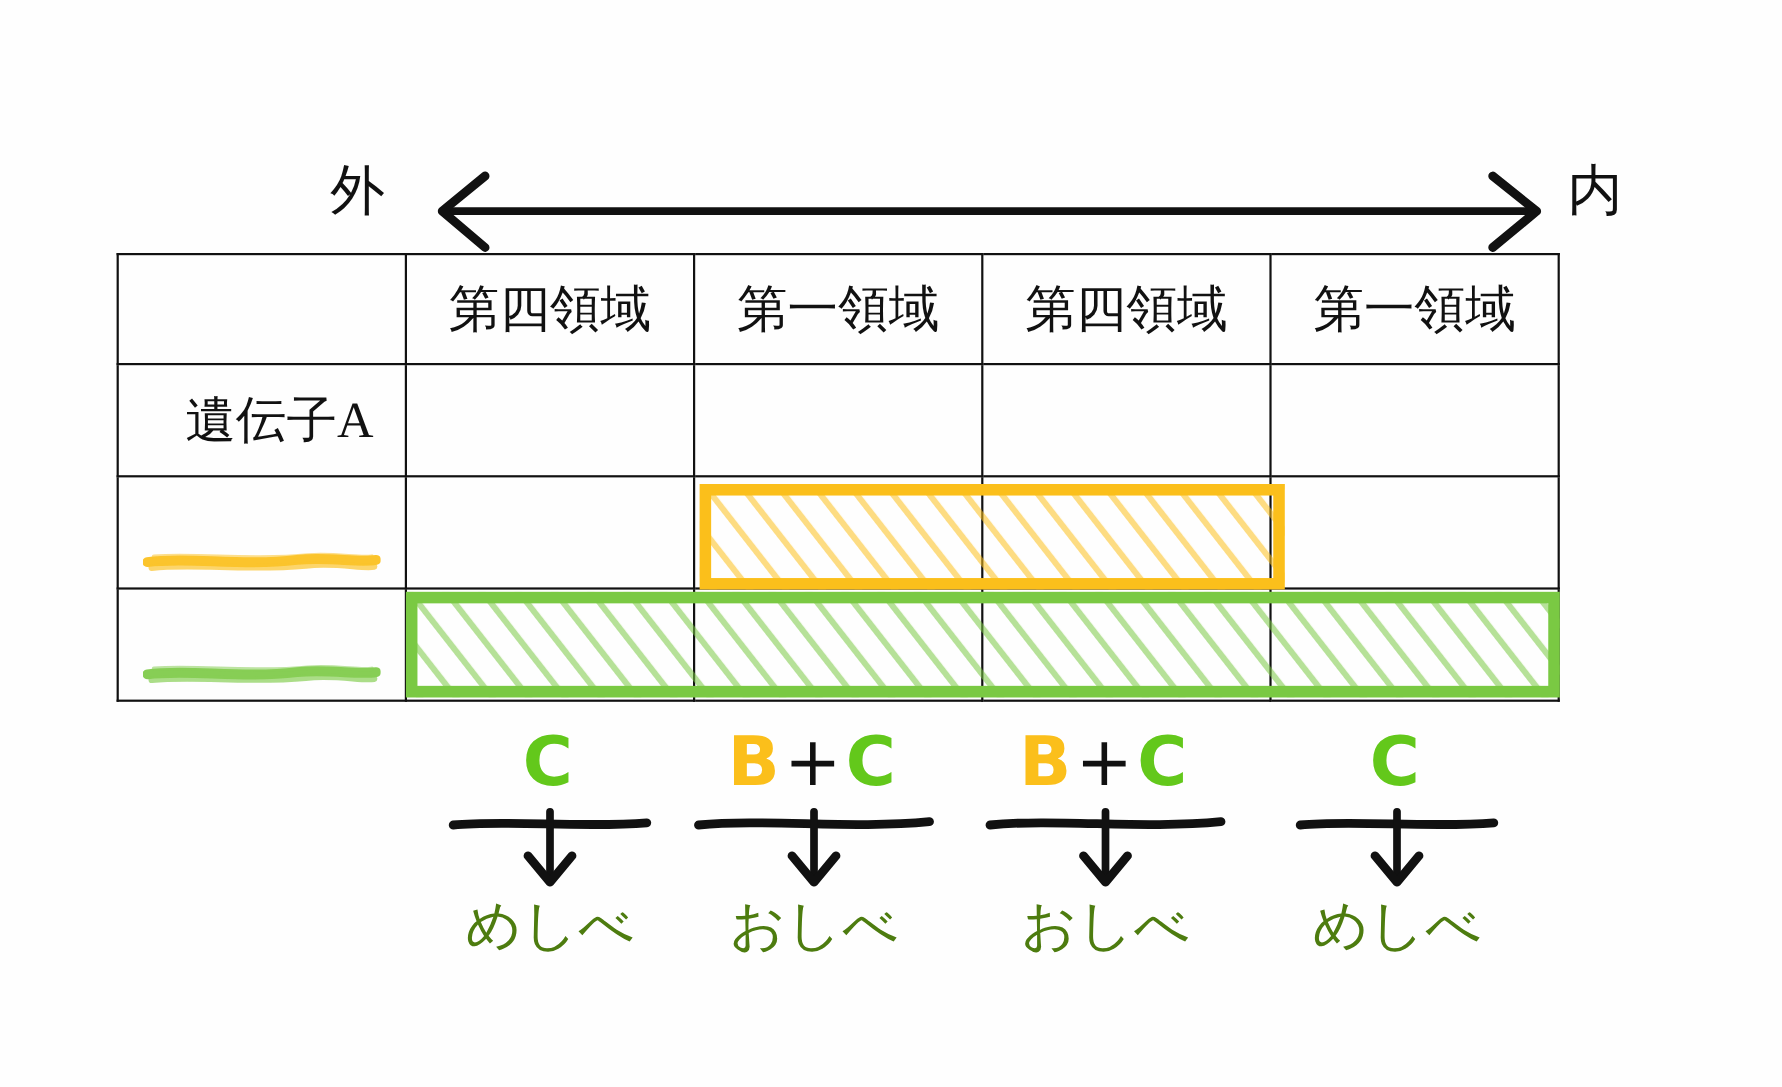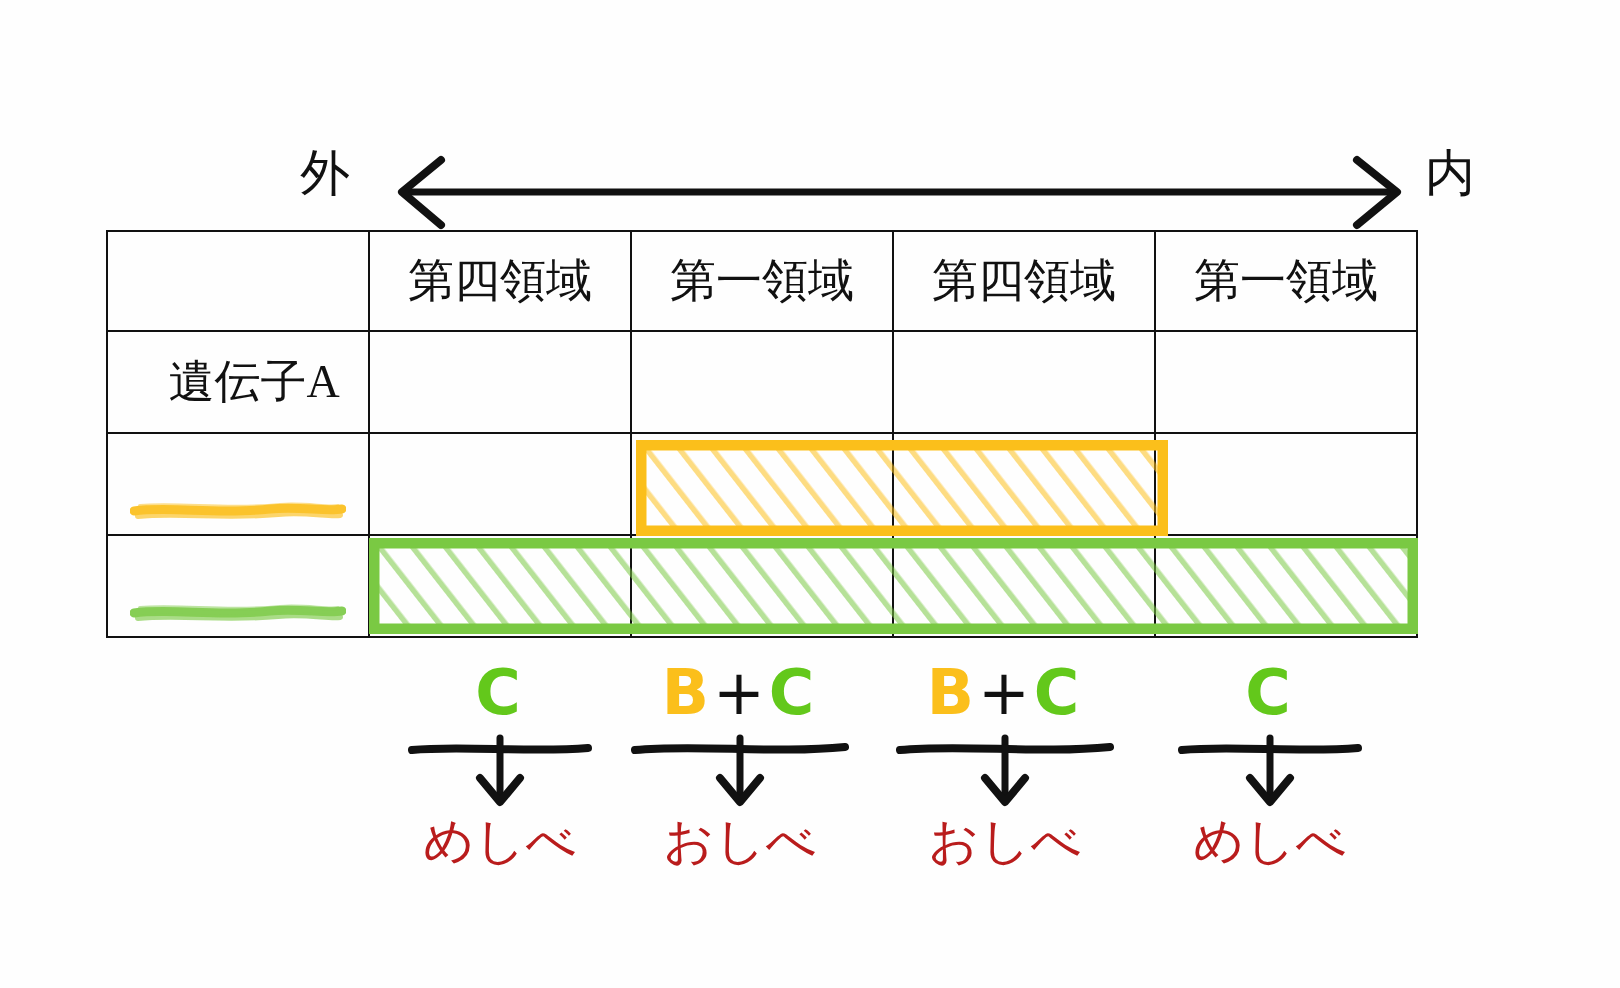--- a/index.html
+++ b/index.html
@@ -74,21 +74,21 @@
     font-family:"DejaVu Sans","Liberation Sans",sans-serif;
     font-size:62px;font-weight:700;line-height:66px;
     letter-spacing:4px;white-space:nowrap;
   }
   .gene-b{color:#fbbf1b;}
   .gene-c{color:#63c81b;}
   .plus{color:#111;font-weight:500;}
   .annot-rule{display:block;margin:6px auto 0 auto;}
   .annot-organ{
     font-family:"DejaVu Sans","Liberation Sans",sans-serif;
-    font-size:50px;color:#b91c1c;font-weight:500;line-height:54px;
+    font-size:50px;color:#4d7c0f;font-weight:500;line-height:54px;
     margin-top:2px;white-space:nowrap;
   }
 </style>
 </head>
 <body>
 
 <div id="direction-bar">
   <div class="dir-label" id="dir-label-outer">外</div>
 
   <svg id="dir-arrow-svg" width="1030" height="110" viewBox="0 0 1030 110">

